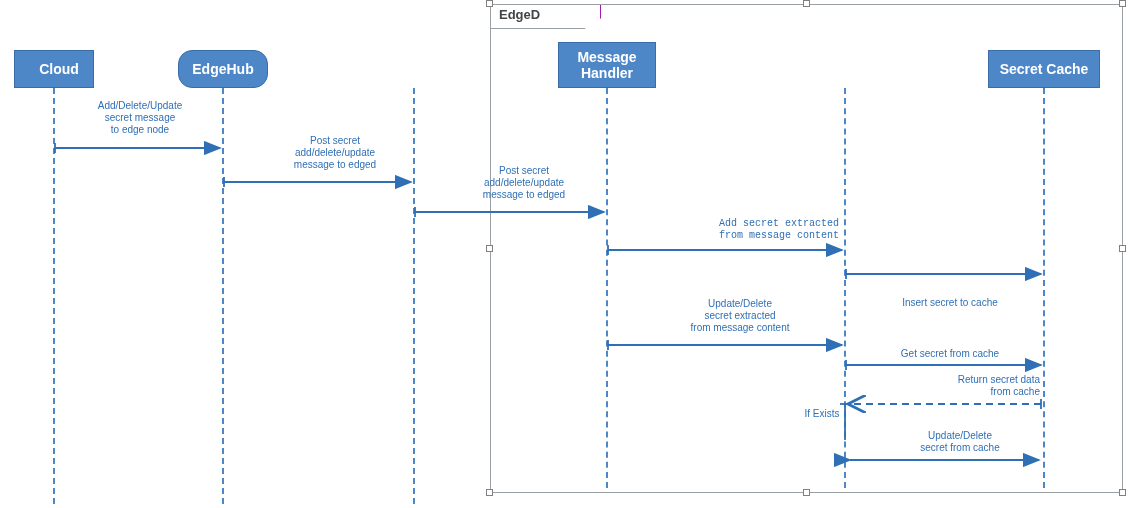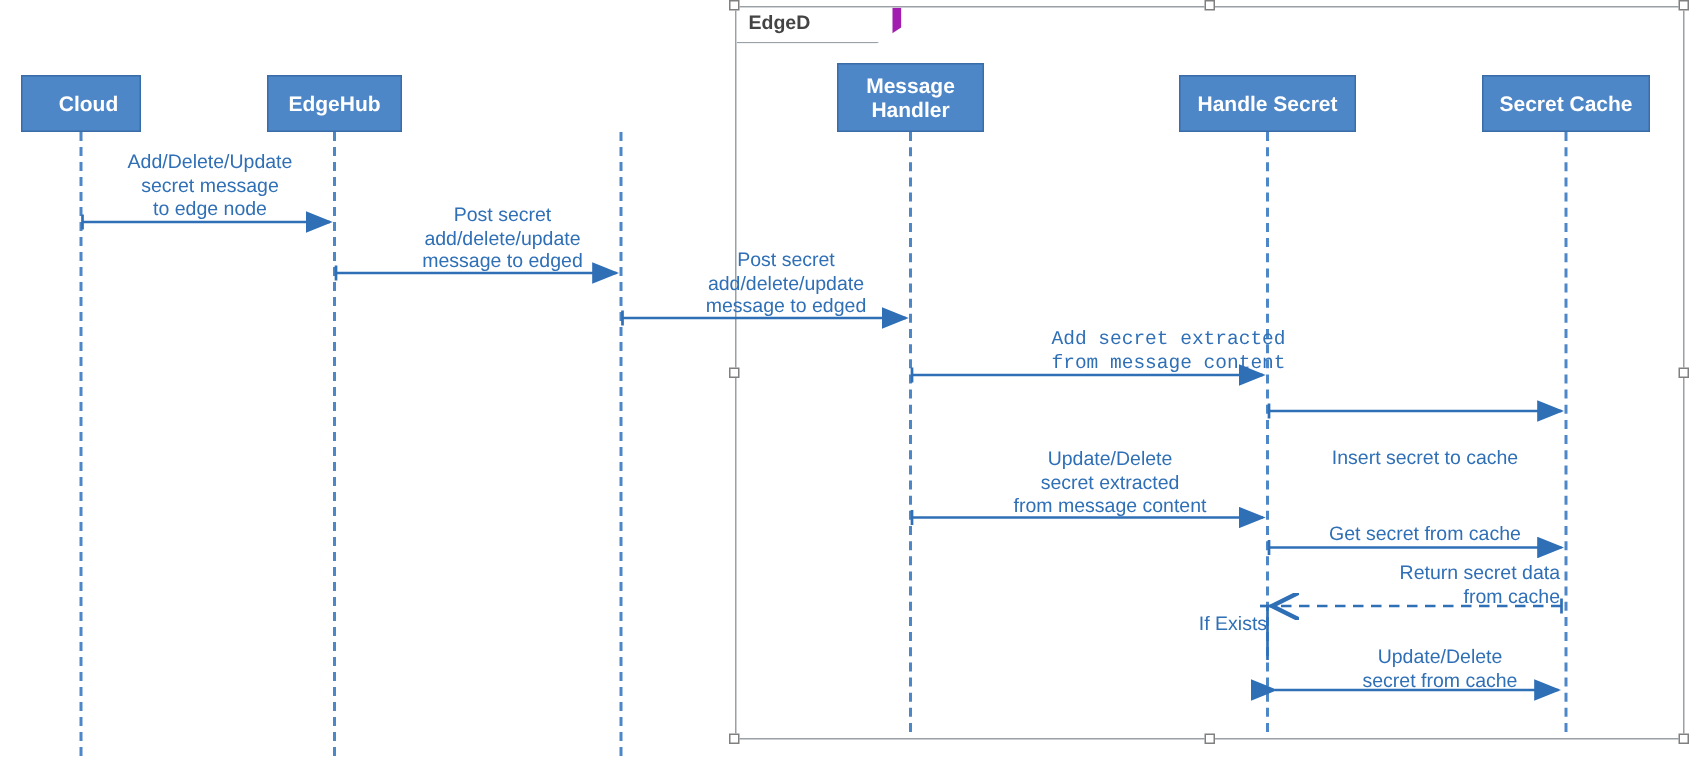--- a/index.html
+++ b/index.html
@@ -43,38 +43,38 @@
   }
   .frame-label {
     position: absolute;
     top: 0;
     left: 0;
     box-sizing: border-box;
     font-size: 13px;
     font-weight: 600;
     color: #444;
     padding: 2px 10px 4px 8px;
-    border-right: 6px solid #a21caf;
+    border-right: 1px solid #a21caf;
     border-bottom: 1px solid #9aa0a6;
     
     clip-path: polygon(0 0, 100% 0, 100% 55%, 85% 100%, 0 100%);
     background: #ffffff;
   }
   .handle {
     position: absolute;
     width: 7px;
     height: 7px;
     box-sizing: border-box;
     border: 1px solid #808080;
     background: #ffffff;
   }
   .msg {
     position: absolute;
     color: #2f6fb6;
-    font-size: 13px;
+    font-size: 10px;
     text-align: center;
     line-height: 1.2;
     white-space: nowrap;
   }
   svg.arrows {
     position: absolute;
     left: 0;
     top: 0;
     width: 1130px;
     height: 508px;
@@ -97,29 +97,26 @@
   <div class="handle" style="left:1119px; top:0px;"></div>
   <div class="handle" style="left:486px; top:245px;"></div>
   <div class="handle" style="left:1119px; top:245px;"></div>
   <div class="handle" style="left:486px; top:489px;"></div>
   <div class="handle" style="left:803px; top:489px;"></div>
   <div class="handle" style="left:1119px; top:489px;"></div>
 
   <div class="participant" style="left:14px; top:50px; width:80px; height:38px;padding-left:16px;">
     <span>Cloud</span>
   </div>
-  <div class="participant" style="left:178px; top:50px; width:90px; height:38px;">
+  <div class="participant" style="left:178px; top:50px; width:90px; height:38px;border-radius:14px;">
     <span>EdgeHub</span>
   </div>
   <div class="participant" style="left:558px; top:42px; width:98px; height:46px; white-space:pre-line;">
     <span>Message
 Handler</span>
-  </div>
-  <div class="participant" style="left:786px; top:50px; width:118px; height:38px;">
-    <span>Handle Secret</span>
   </div>
   <div class="participant" style="left:988px; top:50px; width:112px; height:38px;">
     <span>Secret Cache</span>
   </div>
 
   <div class="lifeline" style="left:53px; top:88px; height:416px;"></div>
   <div class="lifeline" style="left:222px; top:88px; height:416px;"></div>
   <div class="lifeline" style="left:413px; top:88px; height:416px;"></div>
   <div class="lifeline" style="left:606px; top:88px; height:400px;"></div>
   <div class="lifeline" style="left:844px; top:88px; height:400px;"></div>

